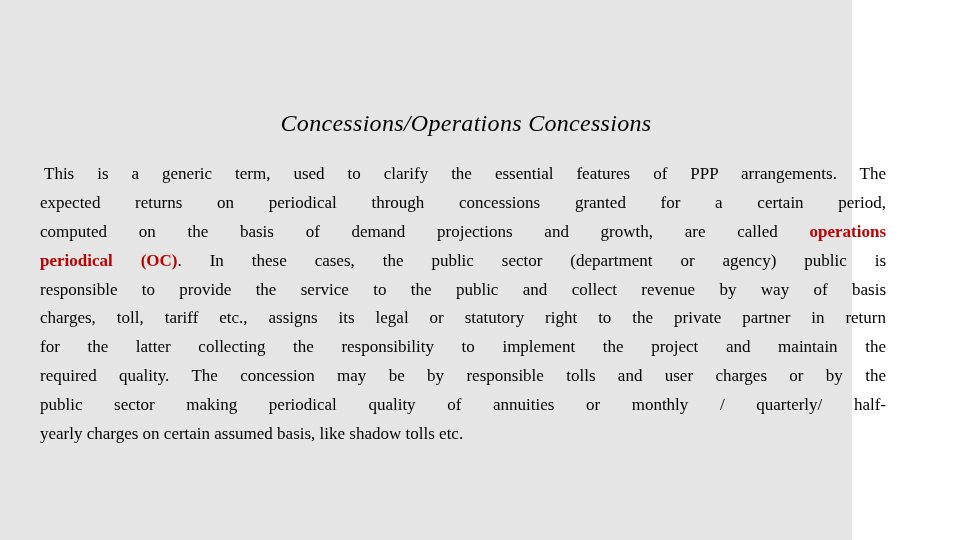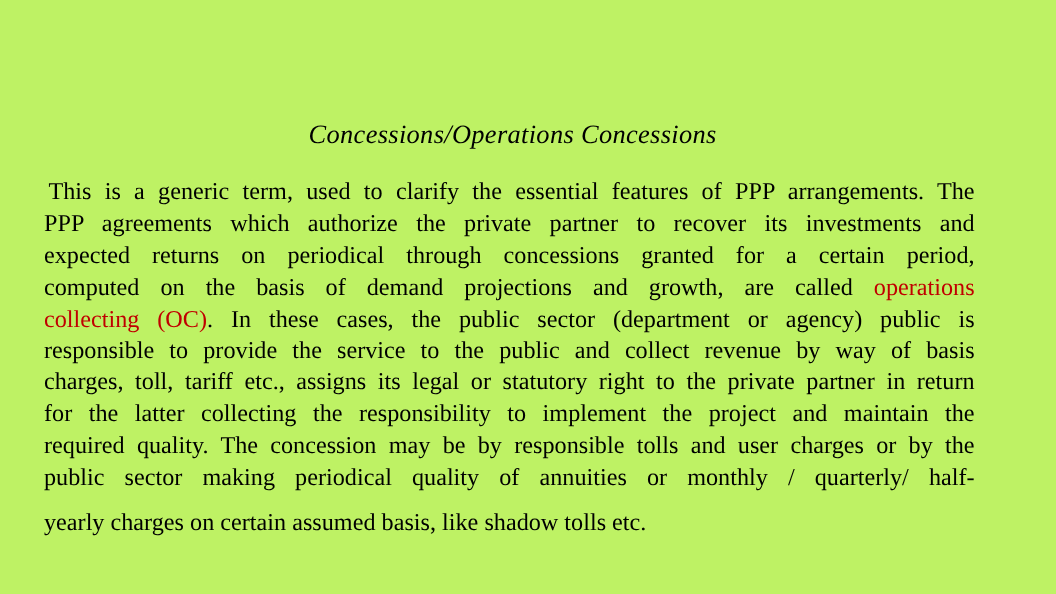--- a/index.html
+++ b/index.html
@@ -11,98 +11,94 @@
       width: 960px;
       height: 540px;
       position: relative;
       overflow: hidden;
       font-family: "Liberation Serif", "DejaVu Serif", serif;
       color: #000000;
     }
     .slide {
       position: absolute;
       left: 0; top: 0;
-      width: 960px; height: 540px;
-      background: #bef264;
+      width: 852px; height: 540px;
+      background: #e5e5e5;
     }
     .title {
       position: absolute;
       left: 0;
       width: 932px;
       top: 108px;
       text-align: center;
       font-style: italic;
       font-size: 24px;
       line-height: 30px;
       letter-spacing: 0.3px;
       margin: 0;
       font-weight: normal;
     }
     .body-text {
       position: absolute;
       left: 40px;
       top: 160px;
       width: 846px;
-      font-size: 22px;
+      font-size: 17px;
       line-height: 28.9px;
       margin: 0;
     }
     .line {
       display: block;
       text-align: justify;
       text-align-last: justify;
       white-space: nowrap;
       height: 28.9px;
       overflow: visible;
     }
     .line.last {
       text-align-last: left;
     }
     .line.first {
       padding-left: 4px;
     }
     .hl {
       color: #C00000;
-      font-weight: normal;
+      font-weight: bold;
       margin-top: 17px;
     }
     
     .line-inner {
       display: block;
       width: 100%;
       text-align: justify;
       text-align-last: justify;
       white-space: normal;
     }
     .line.last .line-inner {
       text-align-last: left;
-      margin-top: 12px;
     }
   </style>
 </head>
 <body>
 
 <div class="slide">
   <h1 class="title">Concessions/Operations Concessions</h1>
 
   <div class="body-text">
     <span class="line first">
         <span class="line-inner">This is a generic term, used to clarify the essential features of  PPP arrangements. The</span>
       </span>
     <span class="line">
-        <span class="line-inner">PPP agreements which authorize the private partner to recover its investments and</span>
-      </span>
-    <span class="line">
         <span class="line-inner">expected returns on periodical through concessions granted for a certain period,</span>
       </span>
     <span class="line">
         <span class="line-inner"><span>computed on the basis of demand projections and growth, are called </span><span class="hl">operations</span></span>
       </span>
     <span class="line">
-        <span class="line-inner"><span class="hl">collecting (OC)</span><span>. In these cases, the public sector (department or agency) public is</span></span>
+        <span class="line-inner"><span class="hl">periodical (OC)</span><span>. In these cases, the public sector (department or agency) public is</span></span>
       </span>
     <span class="line">
         <span class="line-inner">responsible to provide the service to the public and collect revenue by way of basis</span>
       </span>
     <span class="line">
         <span class="line-inner">charges, toll, tariff etc., assigns its legal or statutory right to the private partner in return</span>
       </span>
     <span class="line">
         <span class="line-inner">for the latter collecting the responsibility to implement the project and maintain the</span>
       </span>

